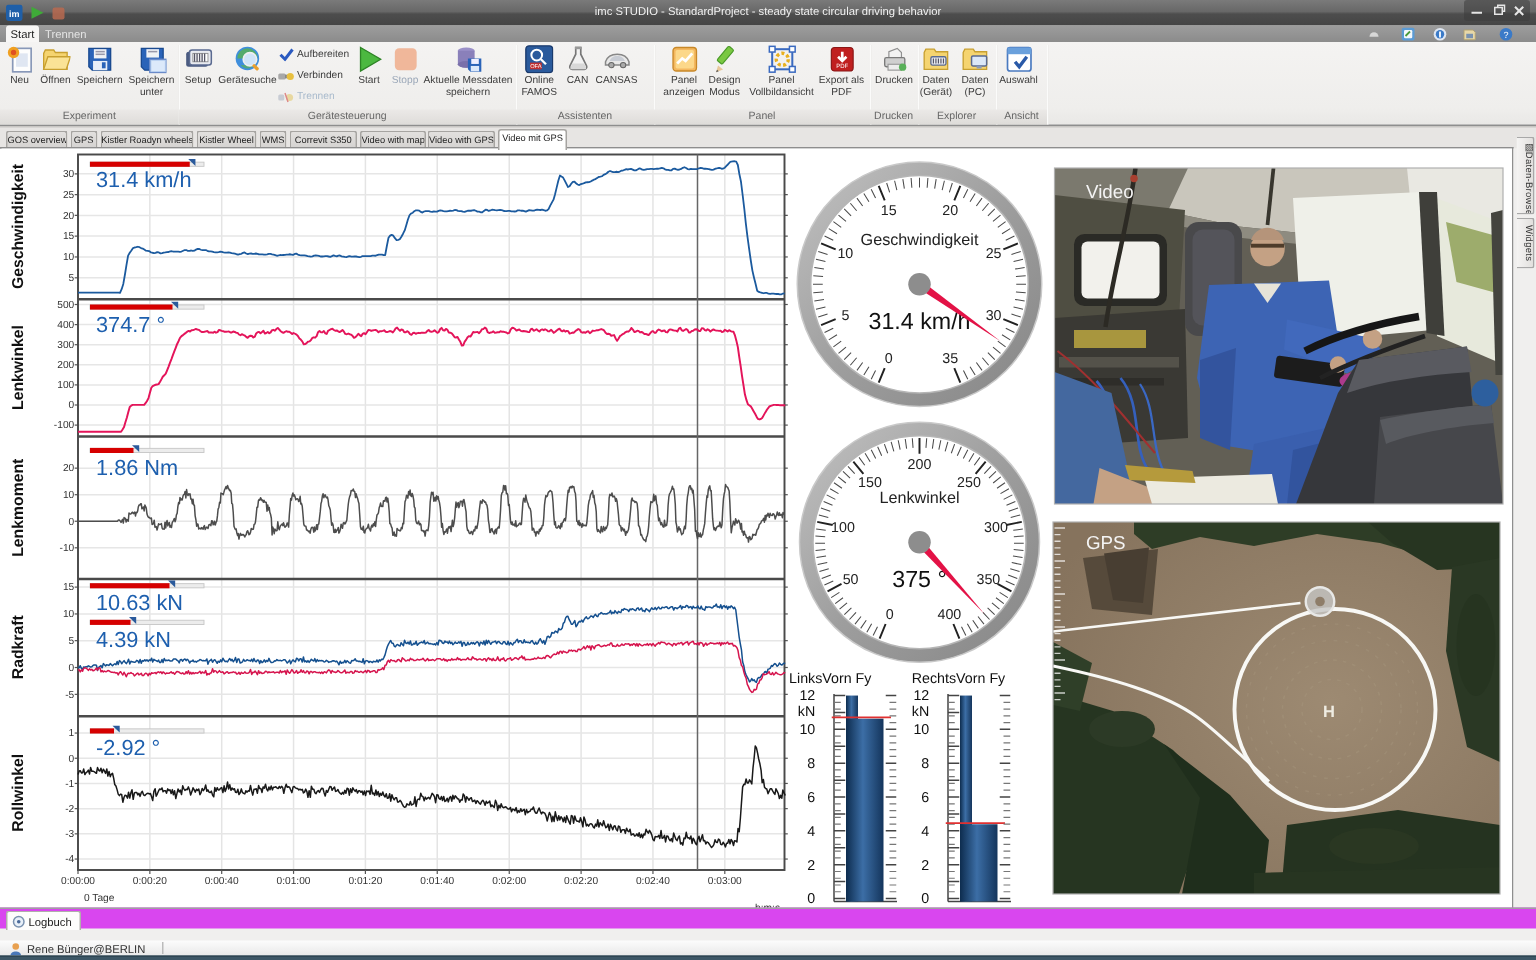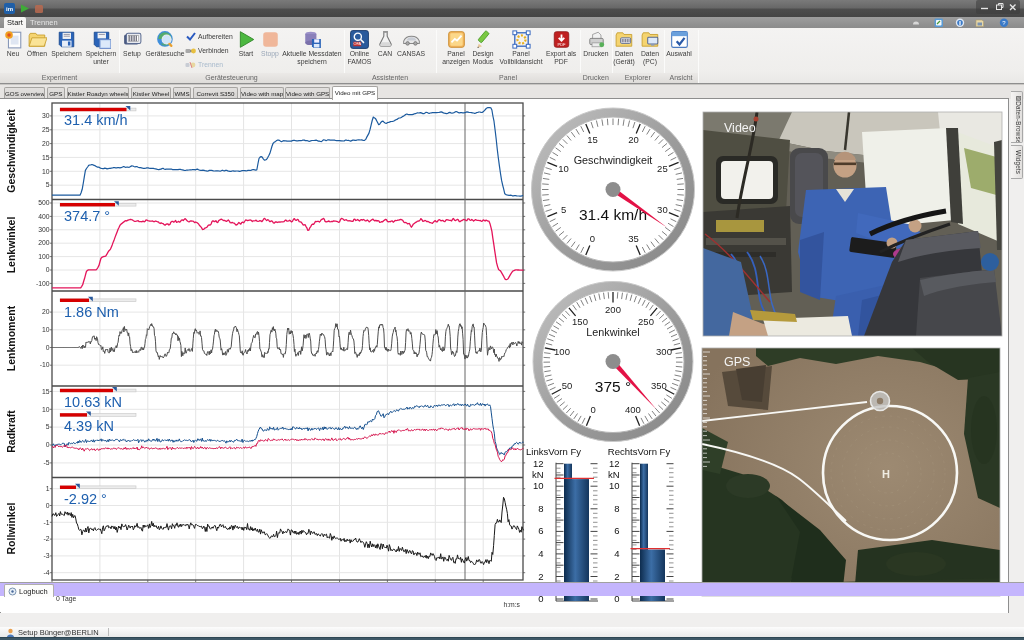--- a/index.html
+++ b/index.html
@@ -11,34 +11,35 @@
 .grouplab { position:absolute; top:45px; height:10px; background:linear-gradient(#ebe9e7,#dedcd9); font-size:7px; color:#666; text-align:center; line-height:10px; }
 .gsep { position:absolute; top:2px; height:53px; width:1px; background:#d2d0cd; border-right:1px solid #fbfbfa; }
 .ricon { position:absolute; top:3px; }
 .rlab { position:absolute; top:22px; font-size:6.8px; color:#3c3c3c; text-align:center; line-height:7.5px; white-space:nowrap; }
 #paneltabs { left:0; top:84px; width:1024px; height:15px; background:#e7e5e3; border-top:1px solid #c8c6c3; }
 .ptab { position:absolute; top:2px; height:13px; background:linear-gradient(#e2e0de,#d3d1cf); border:1px solid #a6a4a1; border-bottom:none; font-size:6.2px; color:#222; text-align:center; line-height:12px; border-radius:2px 2px 0 0; white-space:nowrap; overflow:hidden; }
 .ptab.act { background:#ffffff; height:14px; top:1px; z-index:3; }
 #content { left:0; top:98px; width:1009px; height:515px; background:#fff; border:1px solid #8e8e8e; border-bottom:none; }
 #rightstrip { left:1009px; top:99px; width:15px; height:513px; background:#f0efee; }
 .vtab { position:absolute; left:2px; width:12px; background:linear-gradient(90deg,#f5f4f3,#e2e0de); border:1px solid #a8a8a8; border-left:none; font-size:6.3px; color:#333; writing-mode:vertical-rl; text-align:center; border-radius:0 2px 2px 0; white-space:nowrap; overflow:hidden; letter-spacing:0.2px; }
-#logbar { left:0; top:582px; width:1024px; height:14px; background:#c4b5fd; border-top:1px solid #a0a0a0; }
+#logbar { left:0; top:605px; width:1024px; height:14px; background:#d946ef; border-top:1px solid #a0a0a0; }
 .ltab { position:absolute; left:4px; top:1px; height:13px; background:#fdfdfc; border:1px solid #b0aeab; border-bottom:none; font-size:7.5px; color:#222; padding:2px 5px 0 14px; border-radius:2px 2px 0 0; }
 #statusbar { left:0; top:627px; width:1024px; height:10px; background:linear-gradient(#fcfcfc,#e9e9e9); font-size:7.5px; color:#333; }
 #bottomstrip { left:0; top:637px; width:1024px; height:3px; background:#3d5766; border-top:1px solid #2e4653; }
 svg { display:block; }
 </style></head>
 <body>
 <div id="titlebar" class="abs">
   <svg class="abs" style="left:4px;top:3px" width="46" height="11">
     <rect x="0" y="0" width="11" height="11" rx="2" fill="#1f5fa8"></rect>
       <text x="5.5" y="8" font-size="6" fill="#fff" text-anchor="middle" font-weight="bold">im</text>
     <polygon points="17,1.5 25,5.5 17,9.5" fill="#3faa38"></polygon>
     <rect x="31" y="2" width="8" height="8" rx="1.5" fill="#b86a50" opacity="0.85"></rect>
   </svg>
+  <div class="tt">imc STUDIO - StandardProject - steady state circular driving behavior</div>
   <svg class="abs" style="right:4px;top:0" width="44" height="15">
       <rect x="0" y="0" width="44" height="14" rx="2" fill="#3d3d3d" opacity="0.55"></rect>
   <path d="M5 8.5h7" stroke="#e6e6e6" stroke-width="1.4"></path>
   <rect x="20.5" y="5" width="5" height="4.5" fill="none" stroke="#e6e6e6" stroke-width="1"></rect>
       <path d="M22.5 5v-1.5h4.5v4h-1.5" stroke="#e6e6e6" stroke-width="1" fill="none"></path>
   <path d="M34 4.5l5.5 5.5M39.5 4.5L34 10" stroke="#e6e6e6" stroke-width="1.4"></path>
     </svg>
 </div>
 <div id="tabrow" class="abs">
   <div class="rtab" style="left:4px;width:22px;background:#f7f6f5;border-radius:2px 2px 0 0;color:#1a1a1a;line-height:12px;">Start</div>
@@ -610,15 +611,15 @@
   <div class="ltab">Logbuch<svg class="abs" style="left:3px;top:2px" width="9" height="9">
         <circle cx="4.5" cy="4.5" r="3.5" fill="#e8f0f8" stroke="#7a92b0" stroke-width="1"></circle>
         <circle cx="4.5" cy="4.5" r="1.2" fill="#4a6a9a"></circle>
       </svg></div>
 </div>
 <div id="statusbar" class="abs">
   <svg class="abs" style="left:6px;top:1px" width="9" height="9">
       <circle cx="4.5" cy="3" r="2.2" fill="#e8a050"></circle>
       <path d="M1 9 C1 5.5 8 5.5 8 9 Z" fill="#4a78b8"></path>
     </svg>
-  <div class="abs" style="left:18px;top:1px;">Setup Bünger@BERLIN</div>
+  <div class="abs" style="left:18px;top:1px;">Rene Bünger@BERLIN</div>
   <div class="abs" style="left:108px;top:1px;width:1px;height:8px;background:#bbb;"></div>
 </div>
 <div id="bottomstrip" class="abs"></div>
 </body></html>

